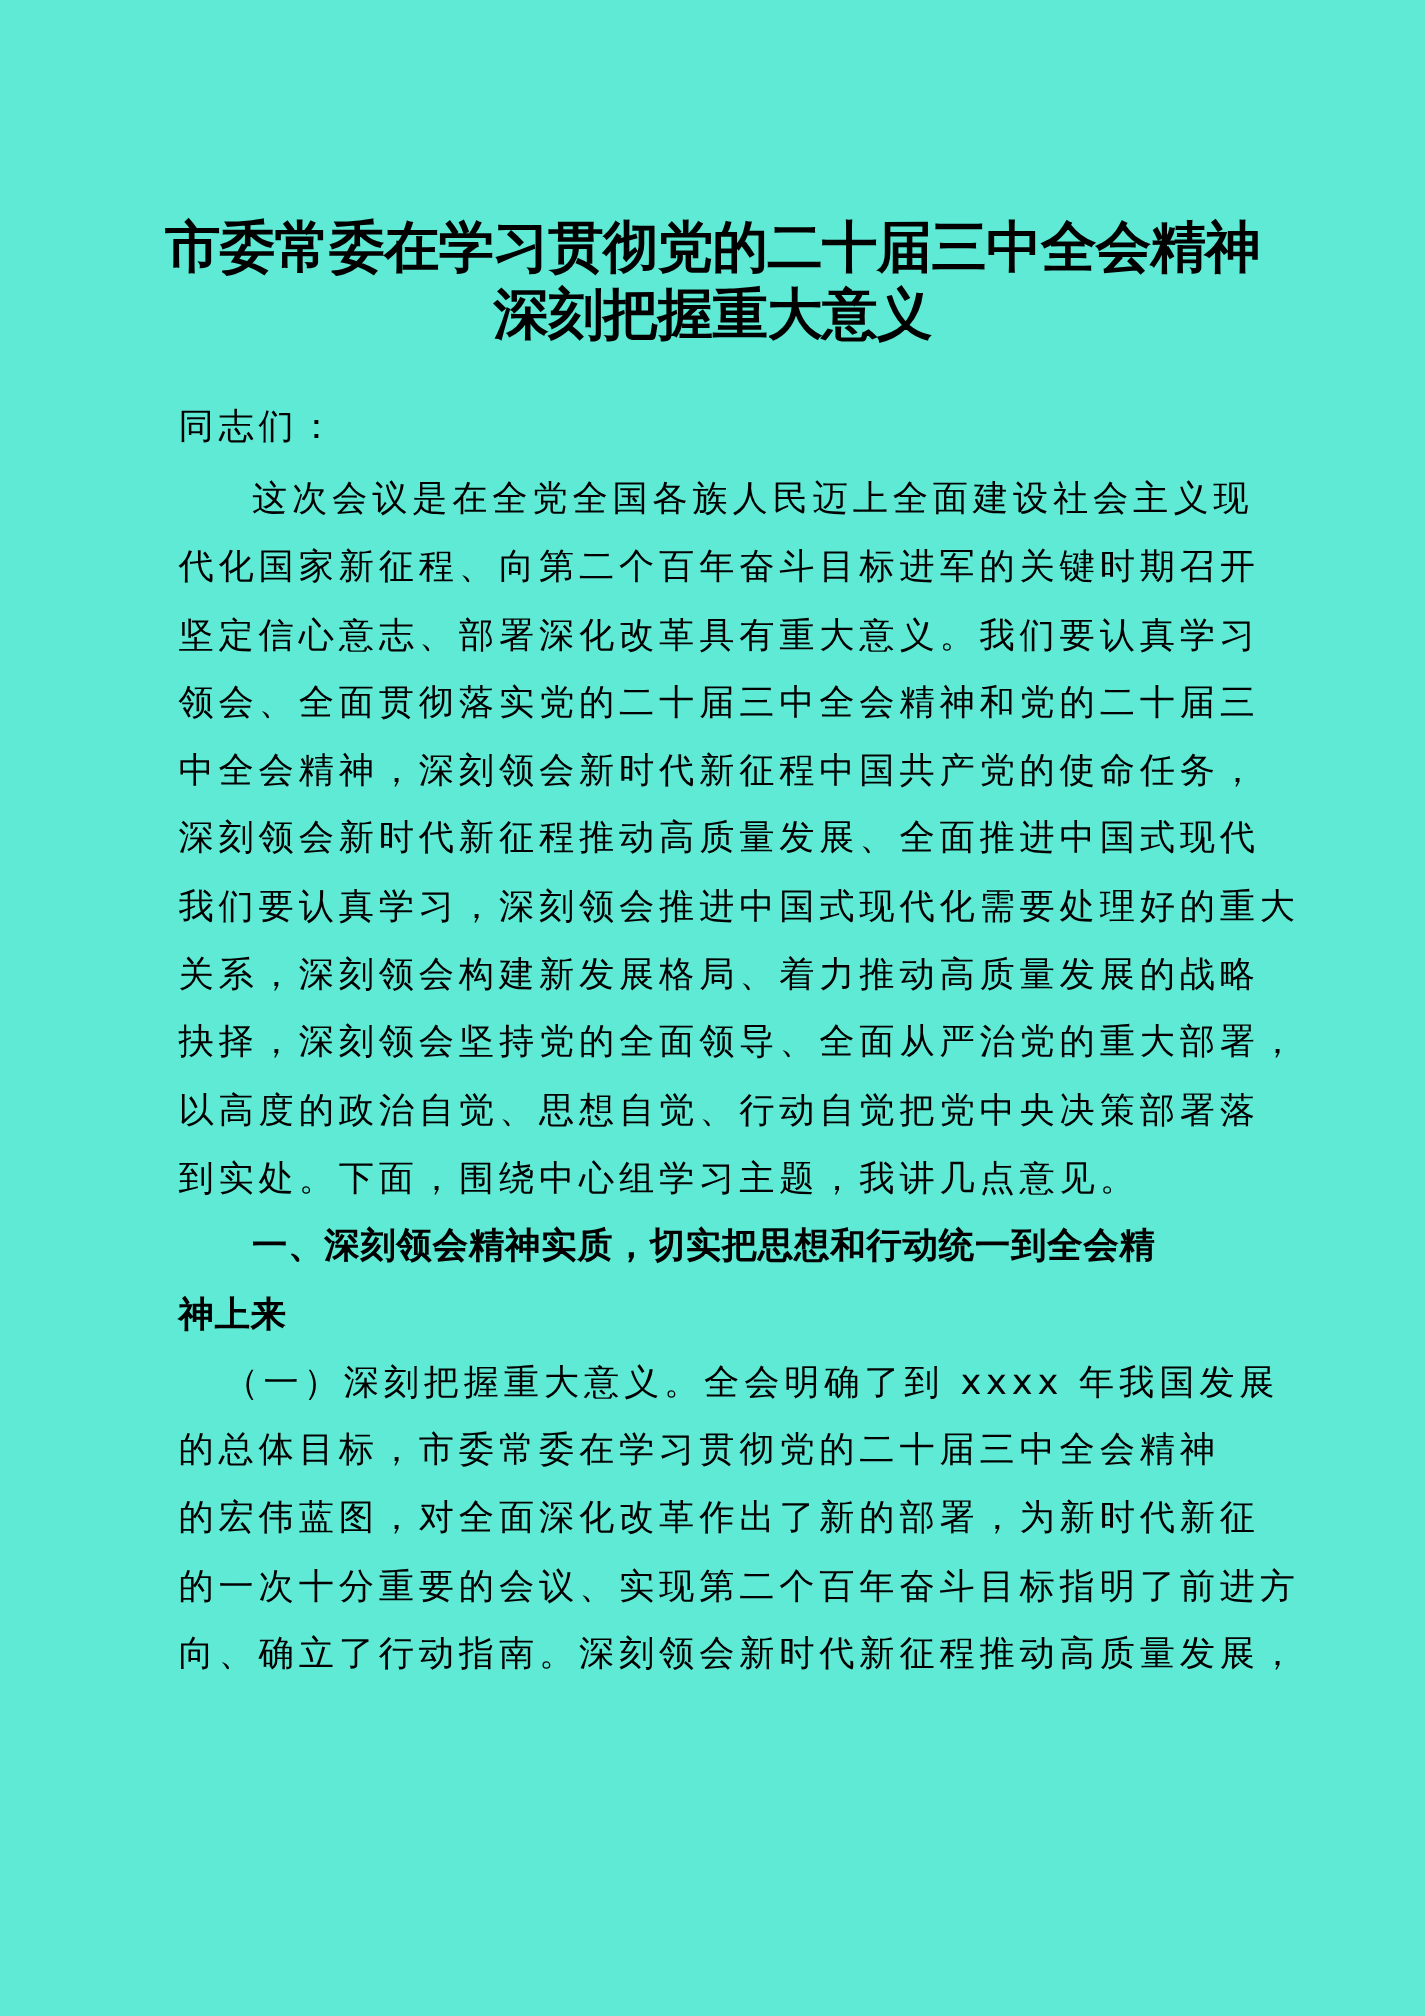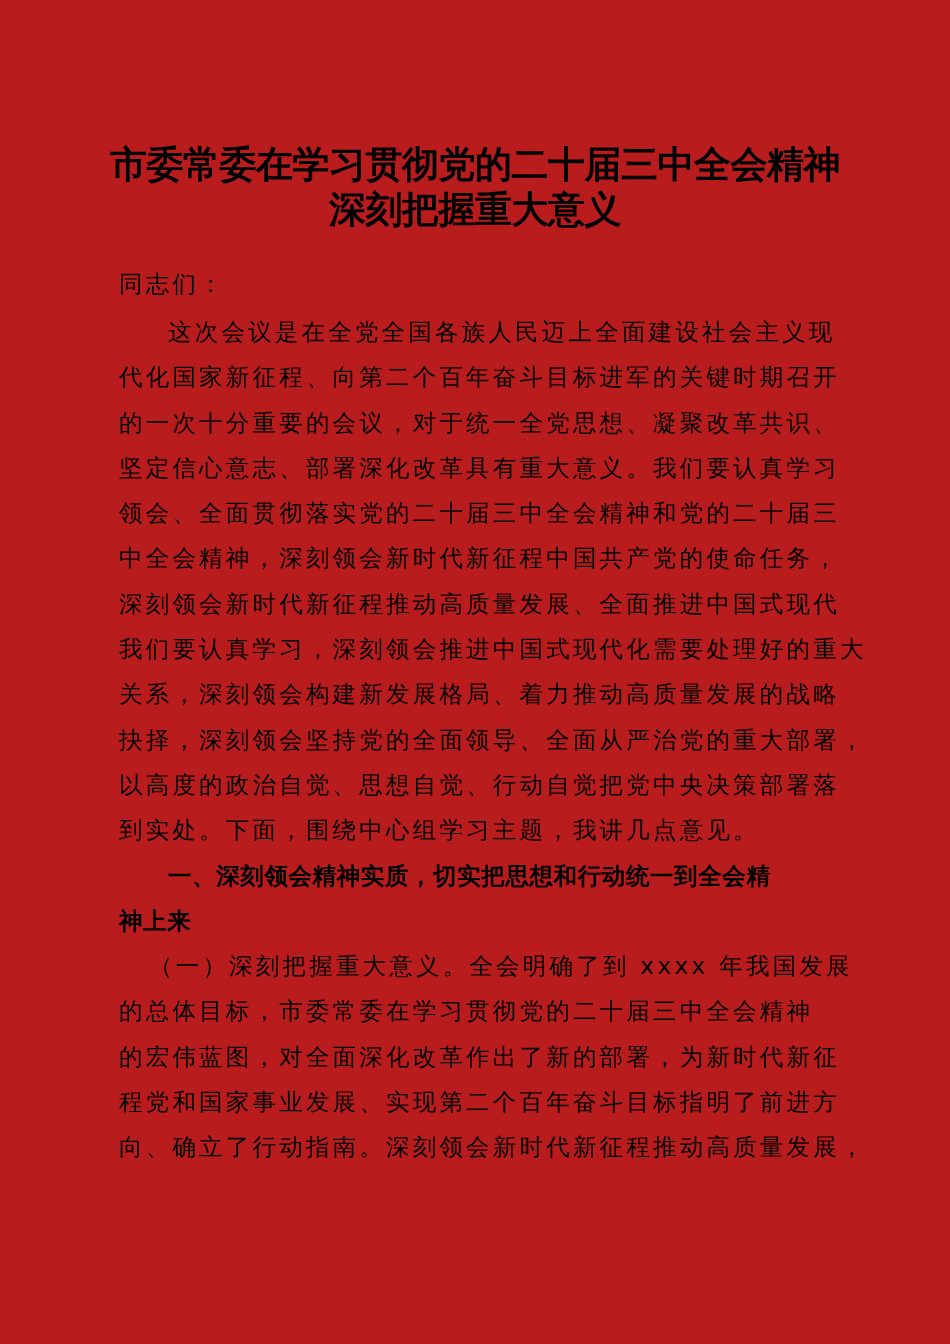--- a/index.html
+++ b/index.html
@@ -13,21 +13,21 @@
       overflow: hidden;
       position: relative;
       color: #000000;
     }
     .page {
       position: absolute;
       left: 0;
       top: 0;
       width: 950px;
       height: 1344px;
-      background: #b91c1c;
+      background: #5eead4;
     }
     .title {
       position: absolute;
       left: 100px;
       width: 750px;
       top: 138px;
       text-align: center;
       font-family: "DejaVu Serif", "Liberation Serif", serif;
       font-weight: bold;
       font-size: 37px;
@@ -76,39 +76,38 @@
     <span class="line">深刻把握重大意义</span>
   </h1>
 
   <div class="body">
 
     <span class="line salutation">同志们：</span>
 
     <div>
       <span class="line indent">这次会议是在全党全国各族人民迈上全面建设社会主义现</span>
       <span class="line">代化国家新征程、向第二个百年奋斗目标进军的关键时期召开</span>
-      <span class="line">的一次十分重要的会议，对于统一全党思想、凝聚改革共识、</span>
       <span class="line">坚定信心意志、部署深化改革具有重大意义。我们要认真学习</span>
       <span class="line">领会、全面贯彻落实党的二十届三中全会精神和党的二十届三</span>
       <span class="line">中全会精神，深刻领会新时代新征程中国共产党的使命任务，</span>
       <span class="line">深刻领会新时代新征程推动高质量发展、全面推进中国式现代</span>
       <span class="line">我们要认真学习，深刻领会推进中国式现代化需要处理好的重大</span>
       <span class="line">关系，深刻领会构建新发展格局、着力推动高质量发展的战略</span>
       <span class="line">抉择，深刻领会坚持党的全面领导、全面从严治党的重大部署，</span>
       <span class="line">以高度的政治自觉、思想自觉、行动自觉把党中央决策部署落</span>
       <span class="line">到实处。下面，围绕中心组学习主题，我讲几点意见。</span>
     </div>
 
     <div class="heading">
       <span class="line indent">一、深刻领会精神实质，切实把思想和行动统一到全会精</span>
       <span class="line">神上来</span>
     </div>
 
     <div>
       <span class="line indent" style="padding-left:30px;">（一）深刻把握重大意义。全会明确了到 xxxx 年我国发展</span>
       <span class="line">的总体目标，市委常委在学习贯彻党的二十届三中全会精神</span>
       <span class="line">的宏伟蓝图，对全面深化改革作出了新的部署，为新时代新征</span>
-      <span class="line">程党和国家事业发展、实现第二个百年奋斗目标指明了前进方</span>
+      <span class="line">的一次十分重要的会议、实现第二个百年奋斗目标指明了前进方</span>
       <span class="line">向、确立了行动指南。深刻领会新时代新征程推动高质量发展，</span>
     </div>
 
   </div>
 </div>
 
 </body></html>

